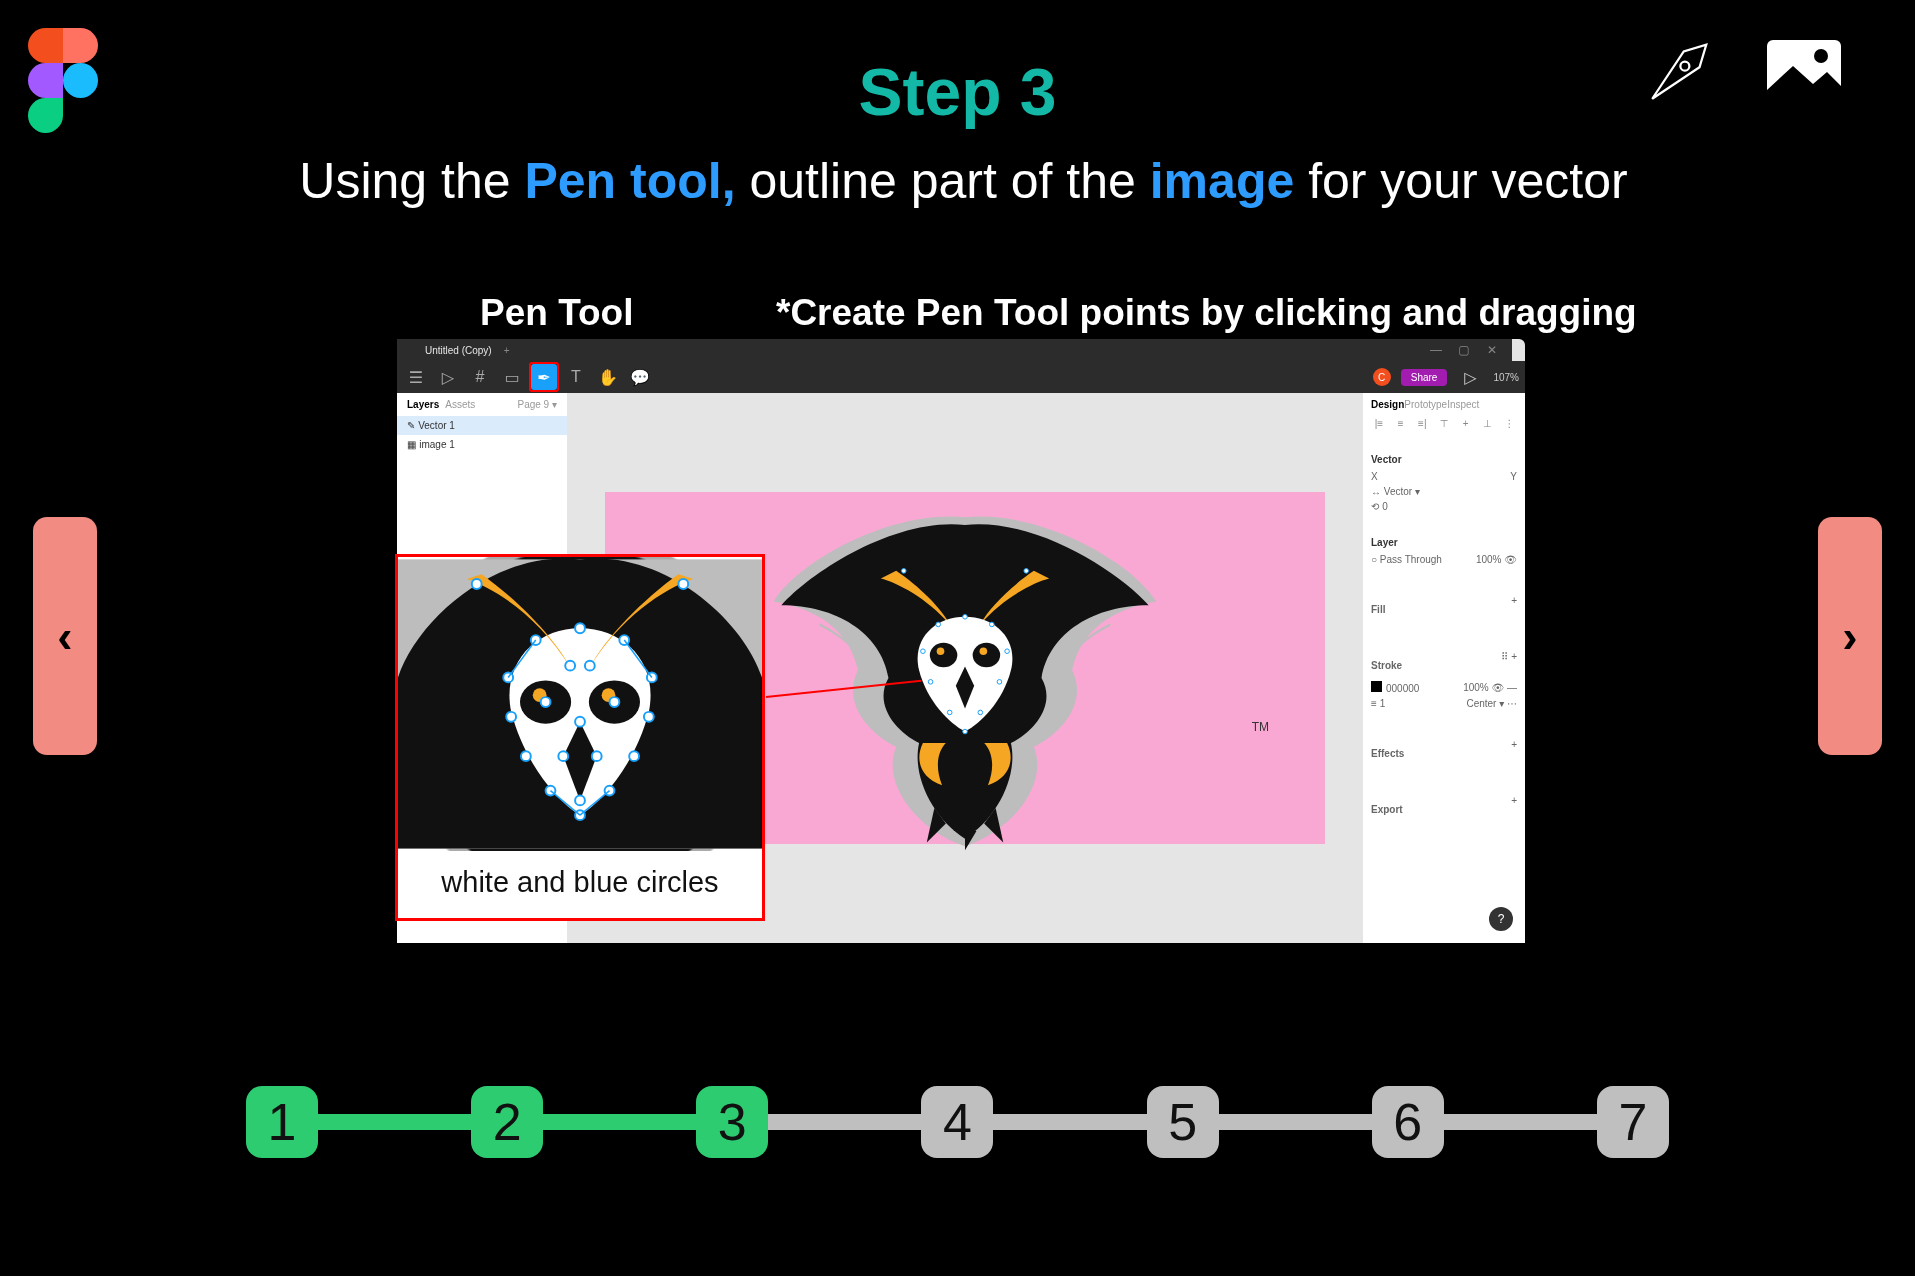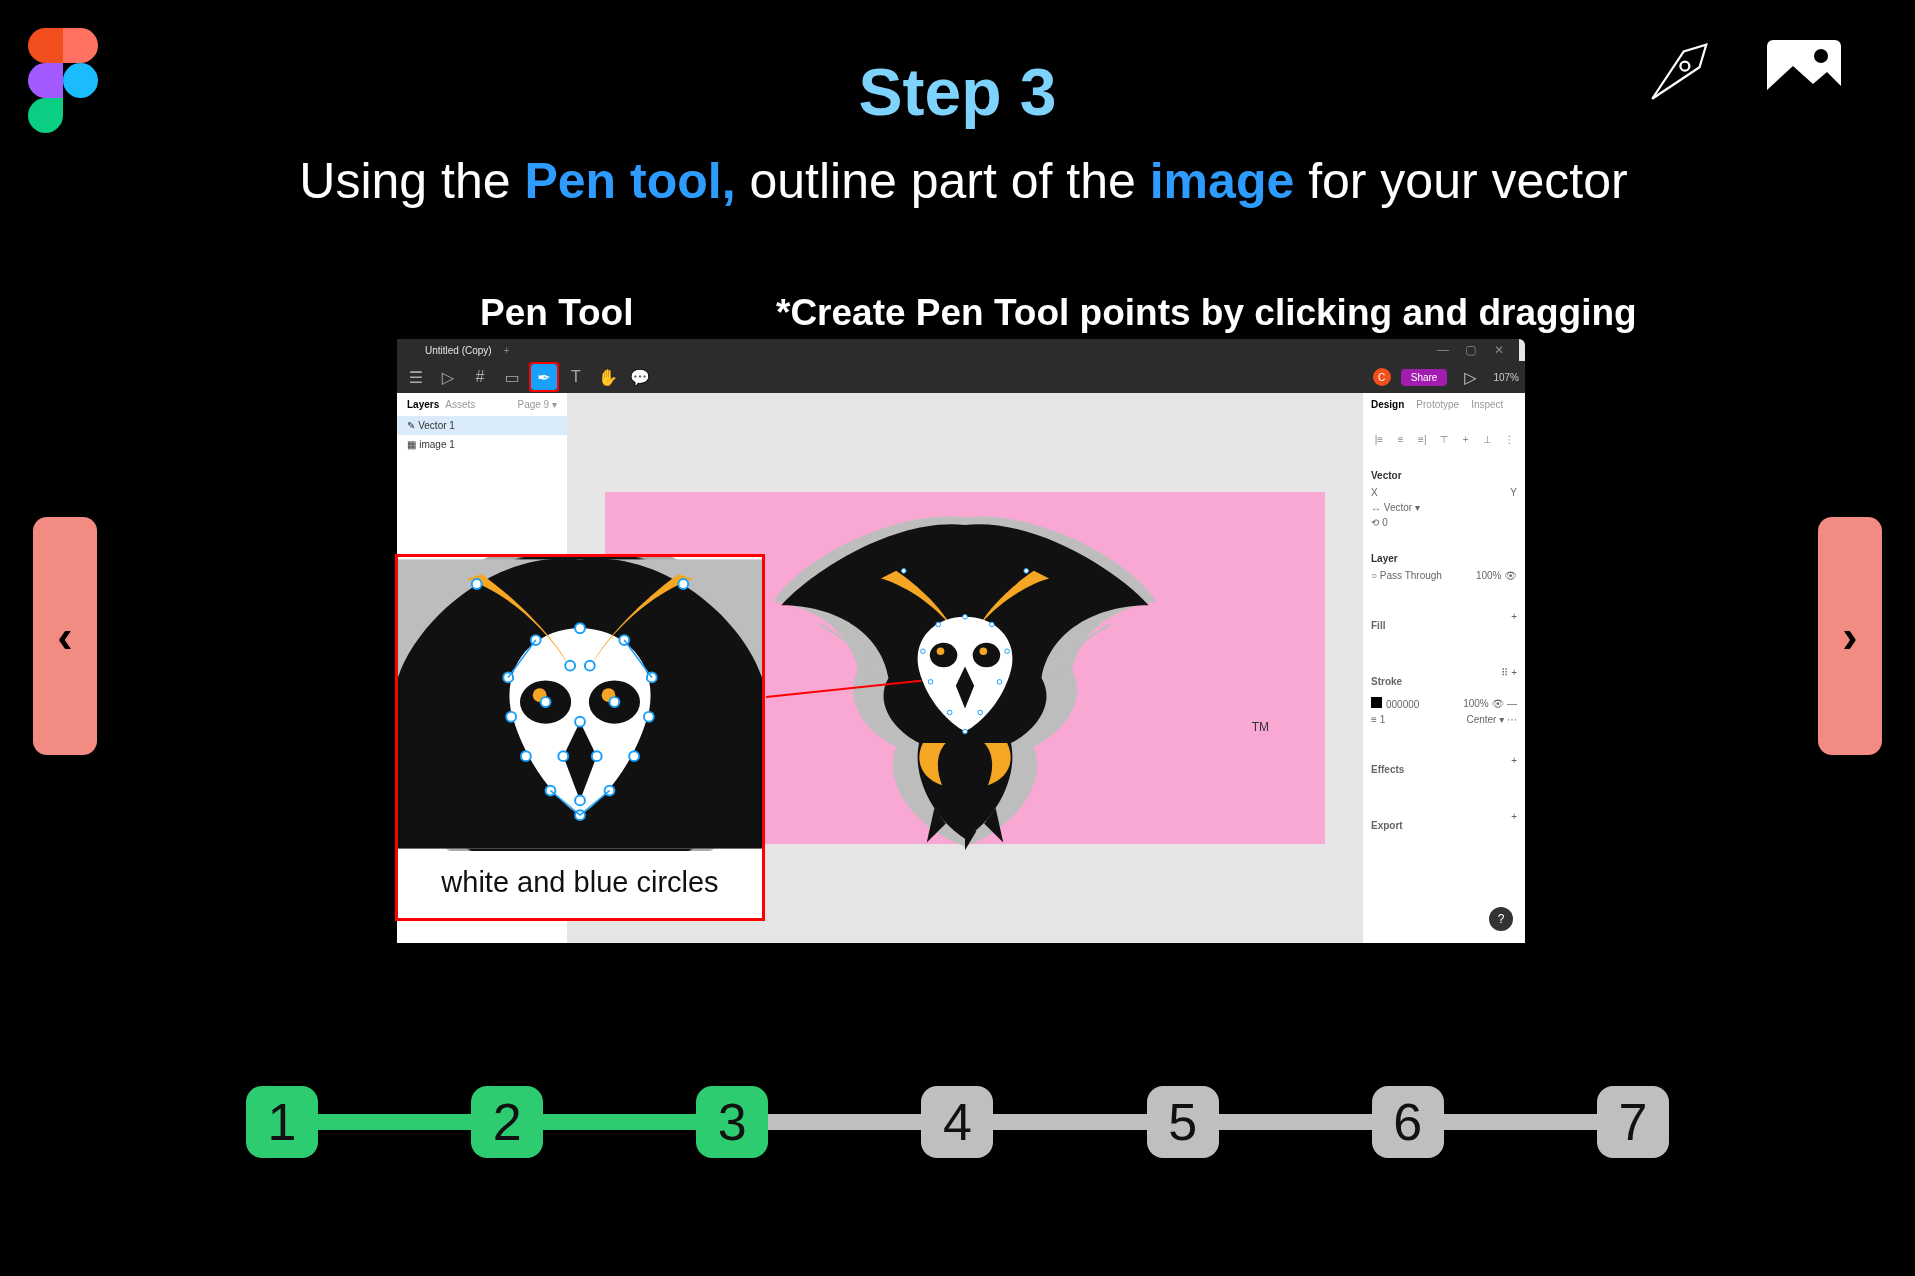--- a/index.html
+++ b/index.html
@@ -34,21 +34,21 @@
       gap: 52px;
     }
     .pen-hdr-icon svg { width: 72px; height: 72px; stroke: #fff; fill: none; stroke-width: 2; }
     .image-hdr-icon svg { width: 78px; height: 64px; }
 
     .title {
       position: absolute;
       top: 54px;
       left: 50%;
       transform: translateX(-50%);
-      color: #7dd3fc;
+      color: #14b8a6;
       font-size: 66px;
       font-weight: 800;
     }
     .subtitle {
       position: absolute;
       top: 152px;
       left: 50%;
       transform: translateX(-50%);
       color: #fff;
       font-size: 50px;
@@ -76,21 +76,21 @@
       top: 339px;
       left: 397px;
       width: 1128px;
       height: 604px;
       background: #e5e5e5;
       border-radius: 6px;
       overflow: visible;
     }
     .ss-topbar {
       position: absolute;
-      top: 0; left: 0; right: 6px;
+      top: 0; left: 0; right: 13px;
       height: 22px;
       background: #2c2c2c;
       display: flex;
       align-items: center;
       padding-left: 28px;
       color: #e5e5e5;
       font-size: 10px;
     }
     .ss-topbar .win-ctrls {
       position: absolute; right: 6px; top: 0; display: flex;
@@ -167,21 +167,21 @@
     .ss-right-panel {
       position: absolute;
       top: 54px; right: 0;
       width: 162px;
       bottom: 0;
       background: #fff;
       font-size: 10px;
       color: #333;
       padding: 6px 8px;
     }
-    .rp-tabs { display:flex; gap:12px; color:#999; margin-bottom:24px;}
+    .rp-tabs { display:flex; color:#999; margin-bottom:8px;}
     .rp-tabs .active{ color:#000; font-weight:600;}
     .rp-align { display:flex; gap:6px; margin-bottom:10px; color:#888;}
     .rp-align span{ flex:1; text-align:center;}
     .rp-sec { margin-bottom: 14px; }
     .rp-sec-title { font-weight:600; margin-bottom:6px;margin-top:25px; }
     .rp-row { display:flex; justify-content:space-between; align-items:center; color:#666; margin-bottom:4px;}
     .rp-row .swatch { width:11px;height:11px;background:#000;display:inline-block;margin-right:4px;}
     .help-btn { position:absolute; bottom:12px; right:12px; width:24px;height:24px;border-radius:50%;background:#333;color:#fff;display:flex;align-items:center;justify-content:center;font-size:12px;}
 
     

